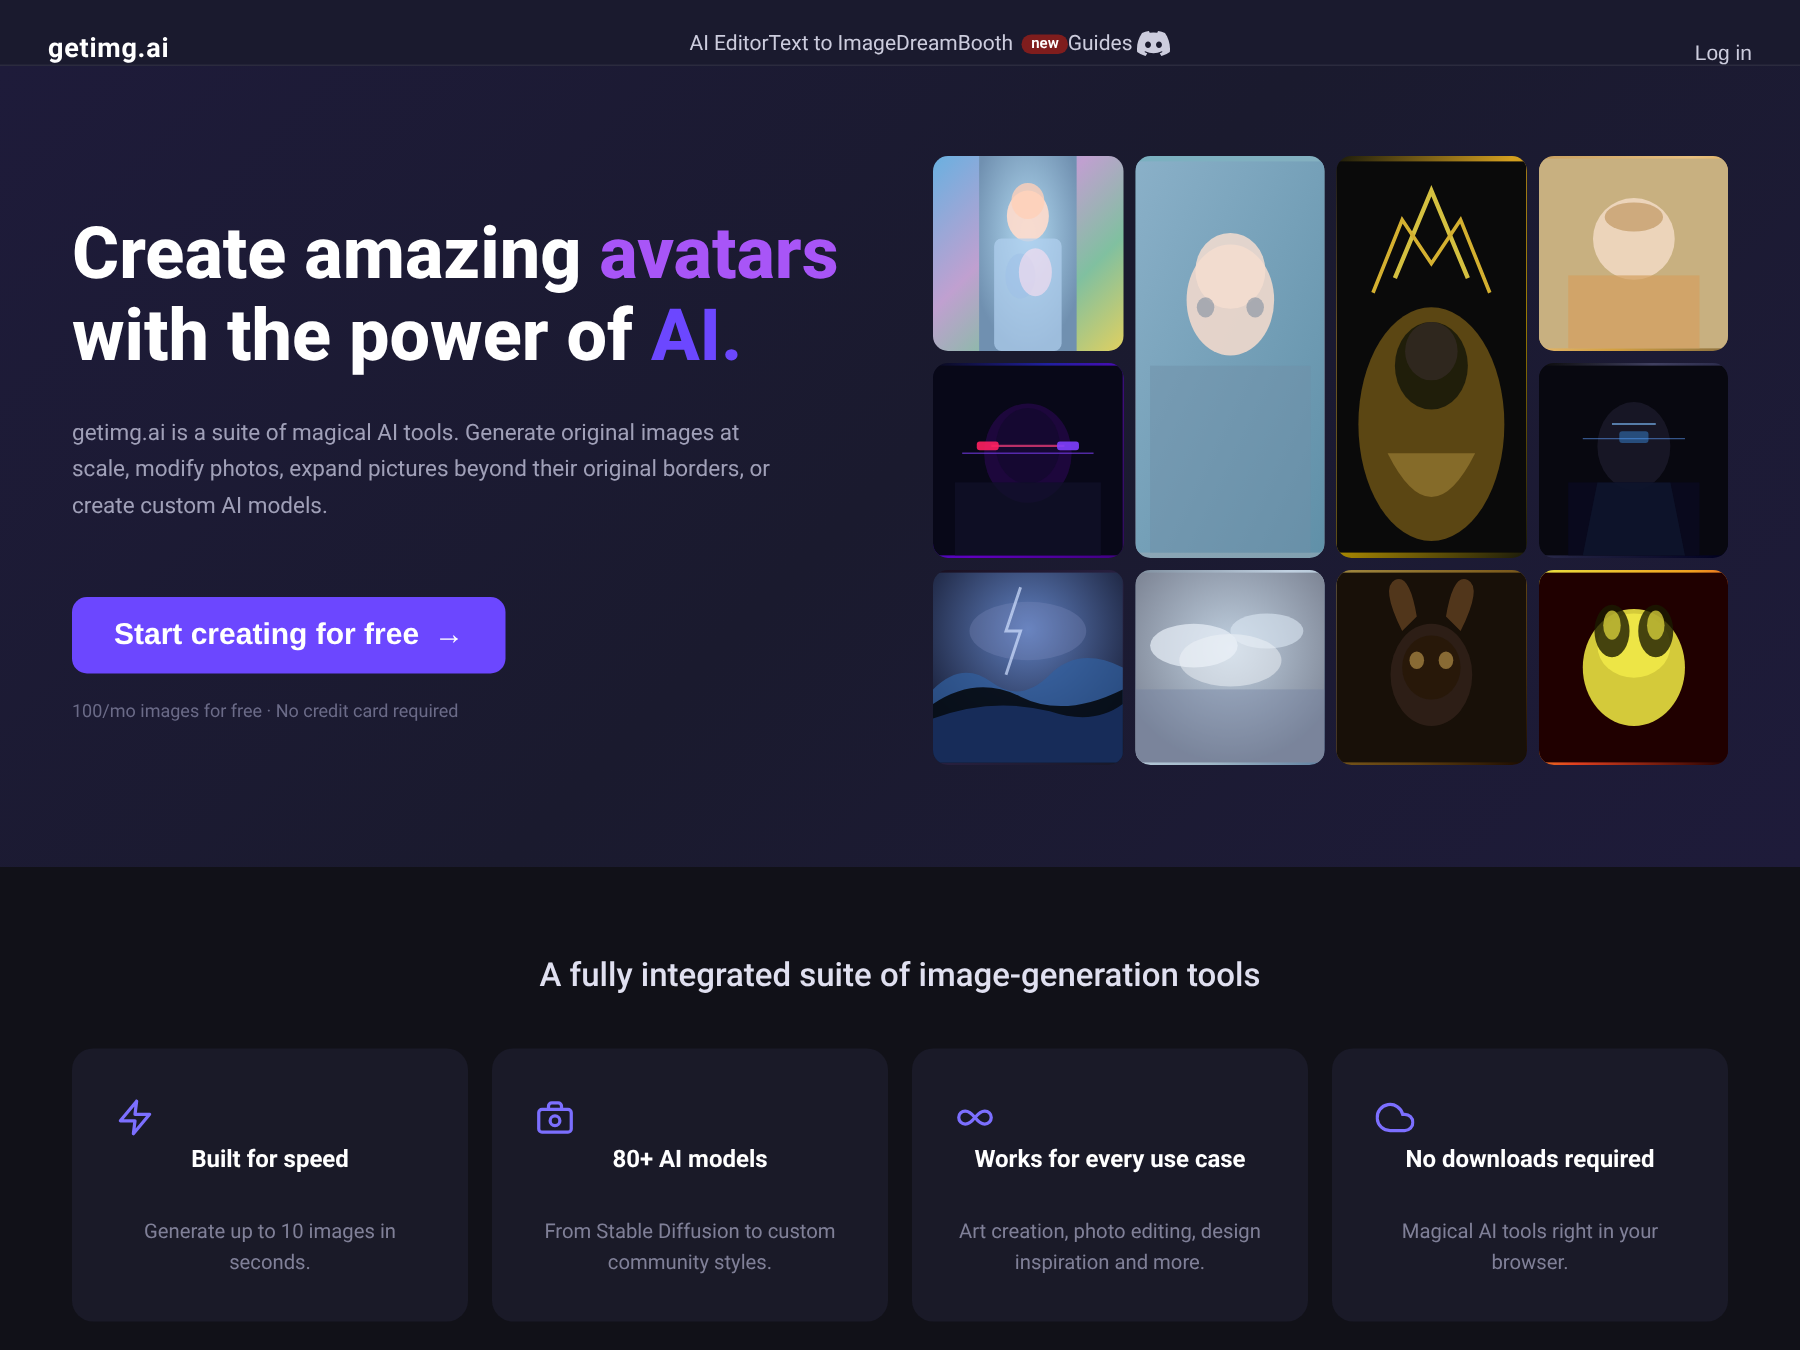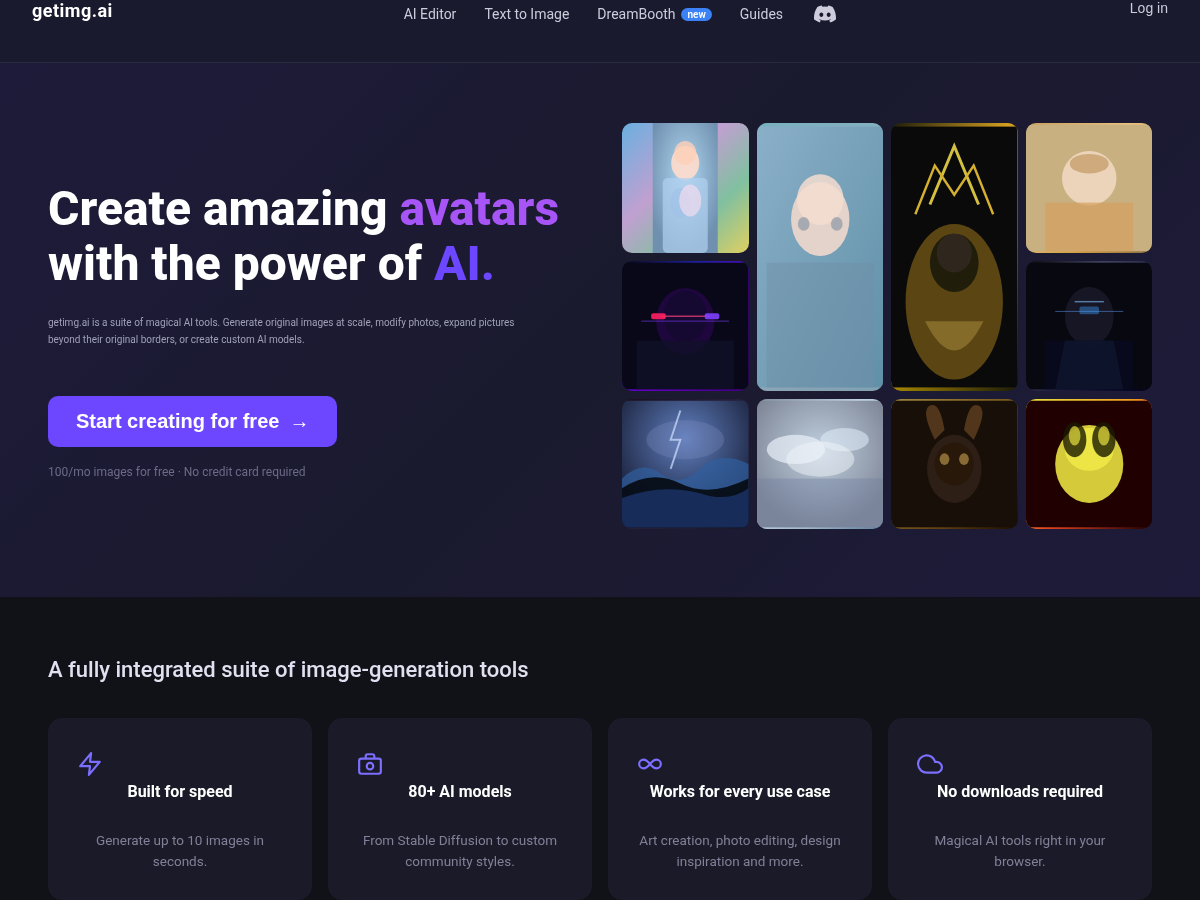--- a/index.html
+++ b/index.html
@@ -9,51 +9,50 @@
       color: #ffffff;
       width: 1200px;
       min-height: 900px;
       overflow-x: hidden;
     }
 
     
     .navbar {
       background-color: #1a1a2e;
       display: flex;
-      align-items: flex-start;
+      align-items: flex-end;
       justify-content: space-between;
       padding: 0 32px;
-      height: 63px;
+      height: 44px;
       border-bottom: 1px solid rgba(255,255,255,0.08);
       position: sticky;
       top: 0;
       z-index: 100;
     }
     .nav-logo {
       font-size: 18px;
       font-weight: 700;
       color: #ffffff;
       letter-spacing: 0.5px;
     }
     .nav-links {
       display: flex;
       align-items: center;
-      gap: 28px;
     }
     .nav-link {
       color: #ccccdd;
       font-size: 14px;
       cursor: pointer;
       text-decoration: none;
       display: flex;
       align-items: center;
       gap: 6px;
     }
     .nav-badge {
-      background-color: #3b82f6;
+      background-color: #7f1d1d;
       color: #fff;
       font-size: 10px;
       font-weight: 600;
       padding: 1px 6px;
       border-radius: 10px;
     }
     .nav-discord {
       width: 28px;
       height: 28px;
       display: flex;
@@ -104,21 +103,21 @@
       line-height: 1.15;
       margin-bottom: 24px;
     }
     .hero-title-accent-avatars {
       color: #a855f7;
     }
     .hero-title-accent-ai {
       color: #6c47ff;
     }
     .hero-desc {
-      font-size: 10px;
+      font-size: 15px;
       color: #a0a0b8;
       line-height: 1.65;
       margin-bottom: 48px;
       max-width: 480px;
     }
     .btn-hero {
       background-color: #6c47ff;
       color: #ffffff;
       font-size: 20px;
       font-weight: 600;
@@ -174,20 +173,21 @@
       inset: 0;
       border-radius: 10px;
     }
 
     
     .features-section {
       background-color: #111118;
       padding: 60px 48px;
     }
     .features-title {
+      text-align: center;
       font-size: 22px;
       font-weight: 500;
       color: #e0e0f0;
       margin-bottom: 36px;
     }
     .features-grid {
       display: grid;
       grid-template-columns: repeat(4, 1fr);
       gap: 16px;
     }

